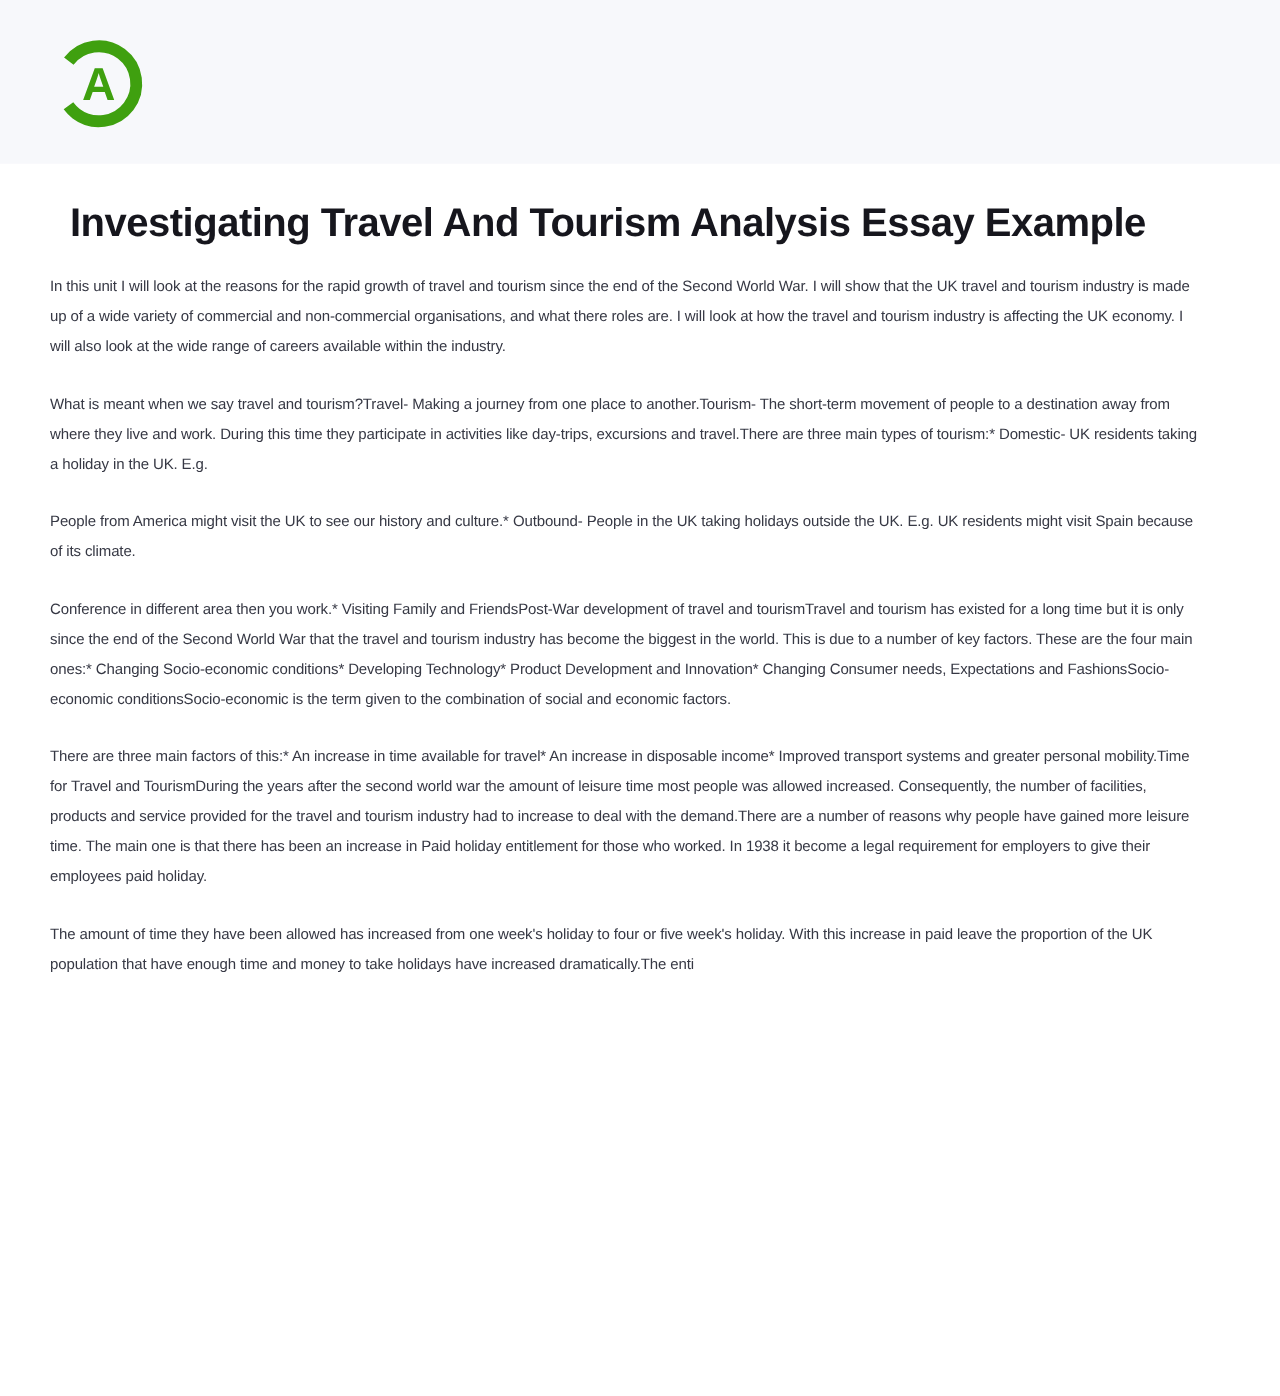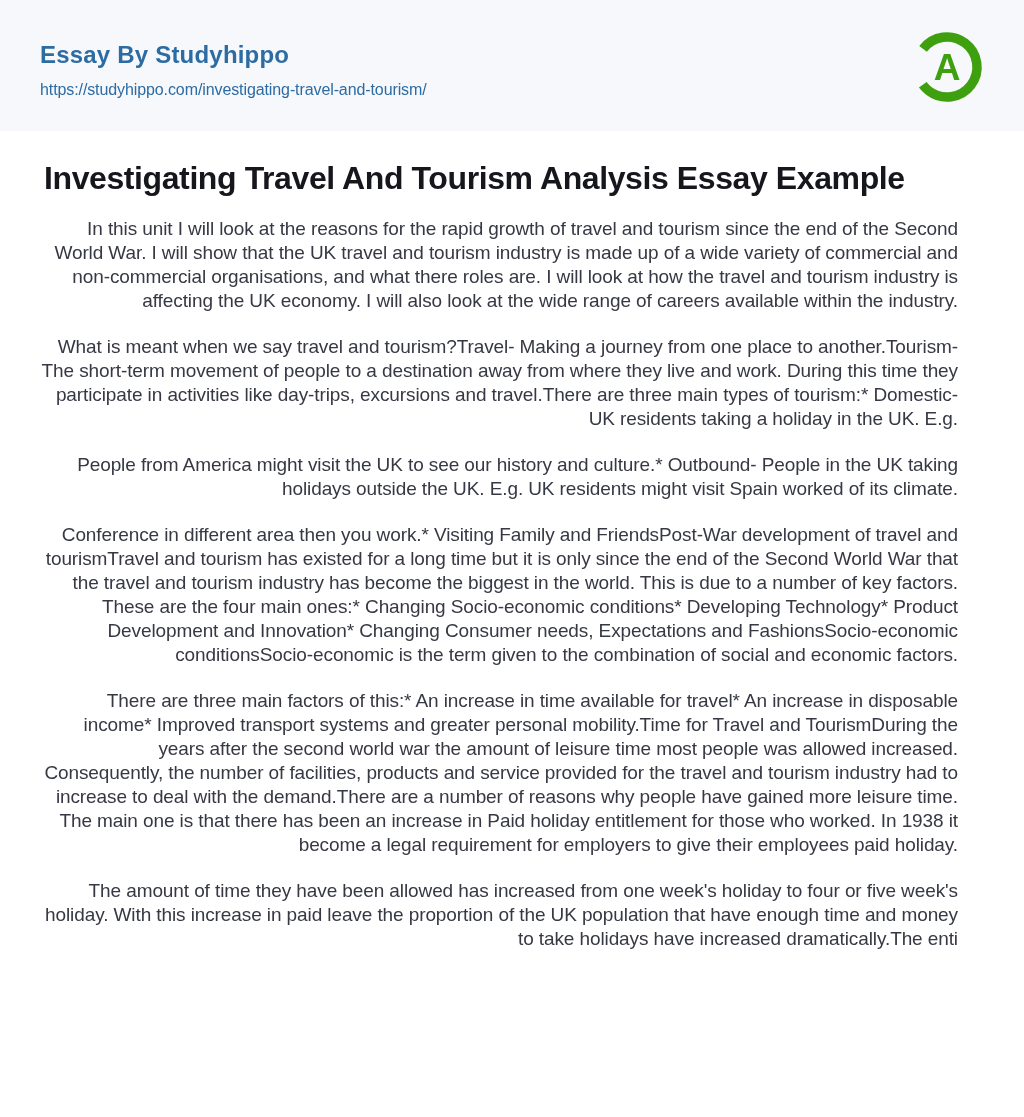--- a/index.html
+++ b/index.html
@@ -51,54 +51,49 @@
   .logo-wrap{
     width:78px;
     height:78px;
     flex:0 0 auto;
     margin-top:2px;
   }
   .essay-content{
     padding:14px 66px 40px 40px;
   }
   .page-title{
-    margin:16px 0 22px 4px;
+    margin:16px 0 22px 16px;
     font-size:32px;
     line-height:34px;
     font-weight:700;
     letter-spacing:-0.4px;
     color:var(--heading-dark);
   }
   .essay-paragraph{
     margin:0 0 22px 0;
-    font-size:19px;
+    font-size:12px;
     line-height:24px;
     letter-spacing:-0.1px;
     color:var(--body-text);
-    text-align:right;
   }
 </style>
 </head>
 <body>
 
 <header class="page-header">
-  <div class="brand-block">
-    <div class="brand-title">Essay By Studyhippo</div>
-    <a class="brand-url" href="#">https://studyhippo.com/investigating-travel-and-tourism/</a>
-  </div>
   <div class="logo-wrap">
     <svg width="78" height="78" viewBox="0 0 78 78">
       <circle cx="39" cy="39" r="30" fill="none" stroke="#3fa00f" stroke-width="9.5" stroke-dasharray="150 38.5" transform="rotate(217 39 39)"></circle>
       <text x="39" y="52" text-anchor="middle" font-family="Liberation Sans, sans-serif" font-size="37" font-weight="700" fill="#3fa00f">A</text>
     </svg>
   </div>
 </header>
 
 <main class="essay-content">
   <h1 class="page-title">Investigating Travel And Tourism Analysis Essay Example</h1>
 
   <p class="essay-paragraph">In this unit I will look at the reasons for the rapid growth of travel and tourism since the end of the Second World War. I will show that the UK travel and tourism industry is made up of a wide variety of commercial and non-commercial organisations, and what there roles are. I will look at how the travel and tourism industry is affecting the UK economy. I will also look at the wide range of careers available within the industry.</p>
   <p class="essay-paragraph">What is meant when we say travel and tourism?Travel- Making a journey from one place to another.Tourism- The short-term movement of people to a destination away from where they live and work. During this time they participate in activities like day-trips, excursions and travel.There are three main types of tourism:* Domestic- UK residents taking a holiday in the UK. E.g.</p>
-  <p class="essay-paragraph">People from America might visit the UK to see our history and culture.* Outbound- People in the UK taking holidays outside the UK. E.g. UK residents might visit Spain worked of its climate.</p>
+  <p class="essay-paragraph">People from America might visit the UK to see our history and culture.* Outbound- People in the UK taking holidays outside the UK. E.g. UK residents might visit Spain because of its climate.</p>
   <p class="essay-paragraph">Conference in different area then you work.* Visiting Family and FriendsPost-War development of travel and tourismTravel and tourism has existed for a long time but it is only since the end of the Second World War that the travel and tourism industry has become the biggest in the world. This is due to a number of key factors. These are the four main ones:* Changing Socio-economic conditions* Developing Technology* Product Development and Innovation* Changing Consumer needs, Expectations and FashionsSocio-economic conditionsSocio-economic is the term given to the combination of social and economic factors.</p>
   <p class="essay-paragraph">There are three main factors of this:* An increase in time available for travel* An increase in disposable income* Improved transport systems and greater personal mobility.Time for Travel and TourismDuring the years after the second world war the amount of leisure time most people was allowed increased. Consequently, the number of facilities, products and service provided for the travel and tourism industry had to increase to deal with the demand.There are a number of reasons why people have gained more leisure time. The main one is that there has been an increase in Paid holiday entitlement for those who worked. In 1938 it become a legal requirement for employers to give their employees paid holiday.</p>
   <p class="essay-paragraph">The amount of time they have been allowed has increased from one week's holiday to four or five week's holiday. With this increase in paid leave the proportion of the UK population that have enough time and money to take holidays have increased dramatically.The enti</p>
 </main>
 
 </body></html>

